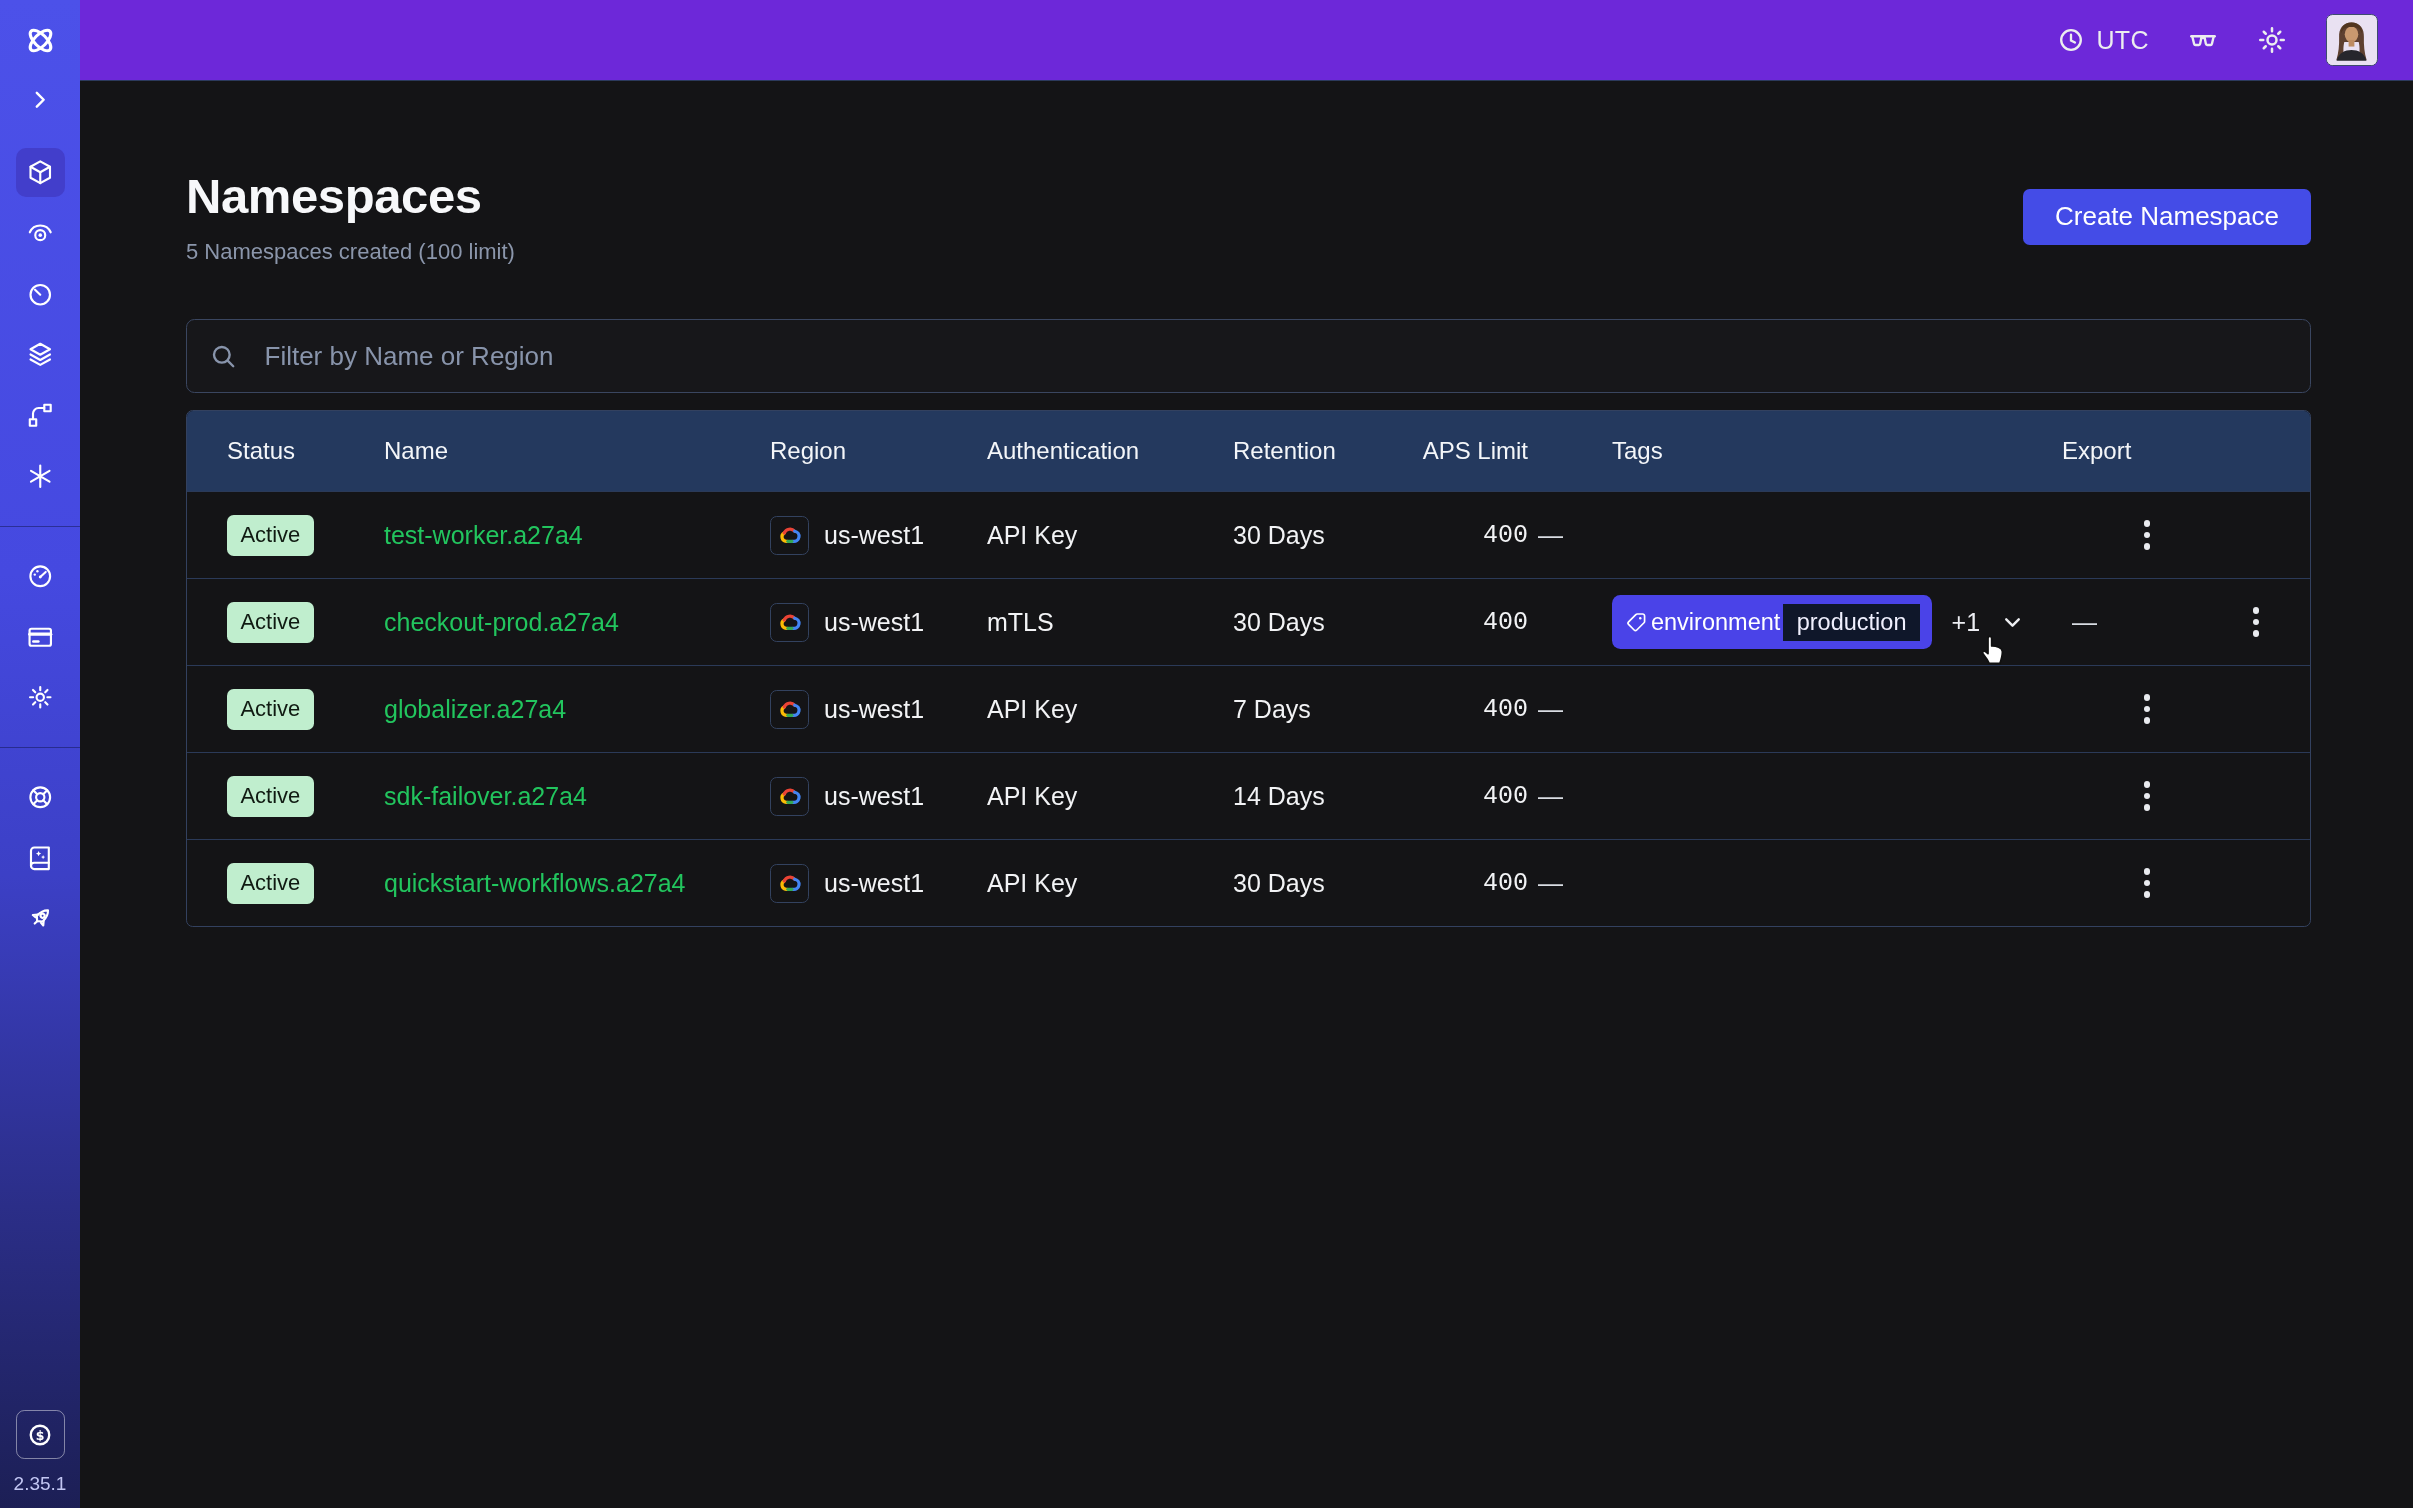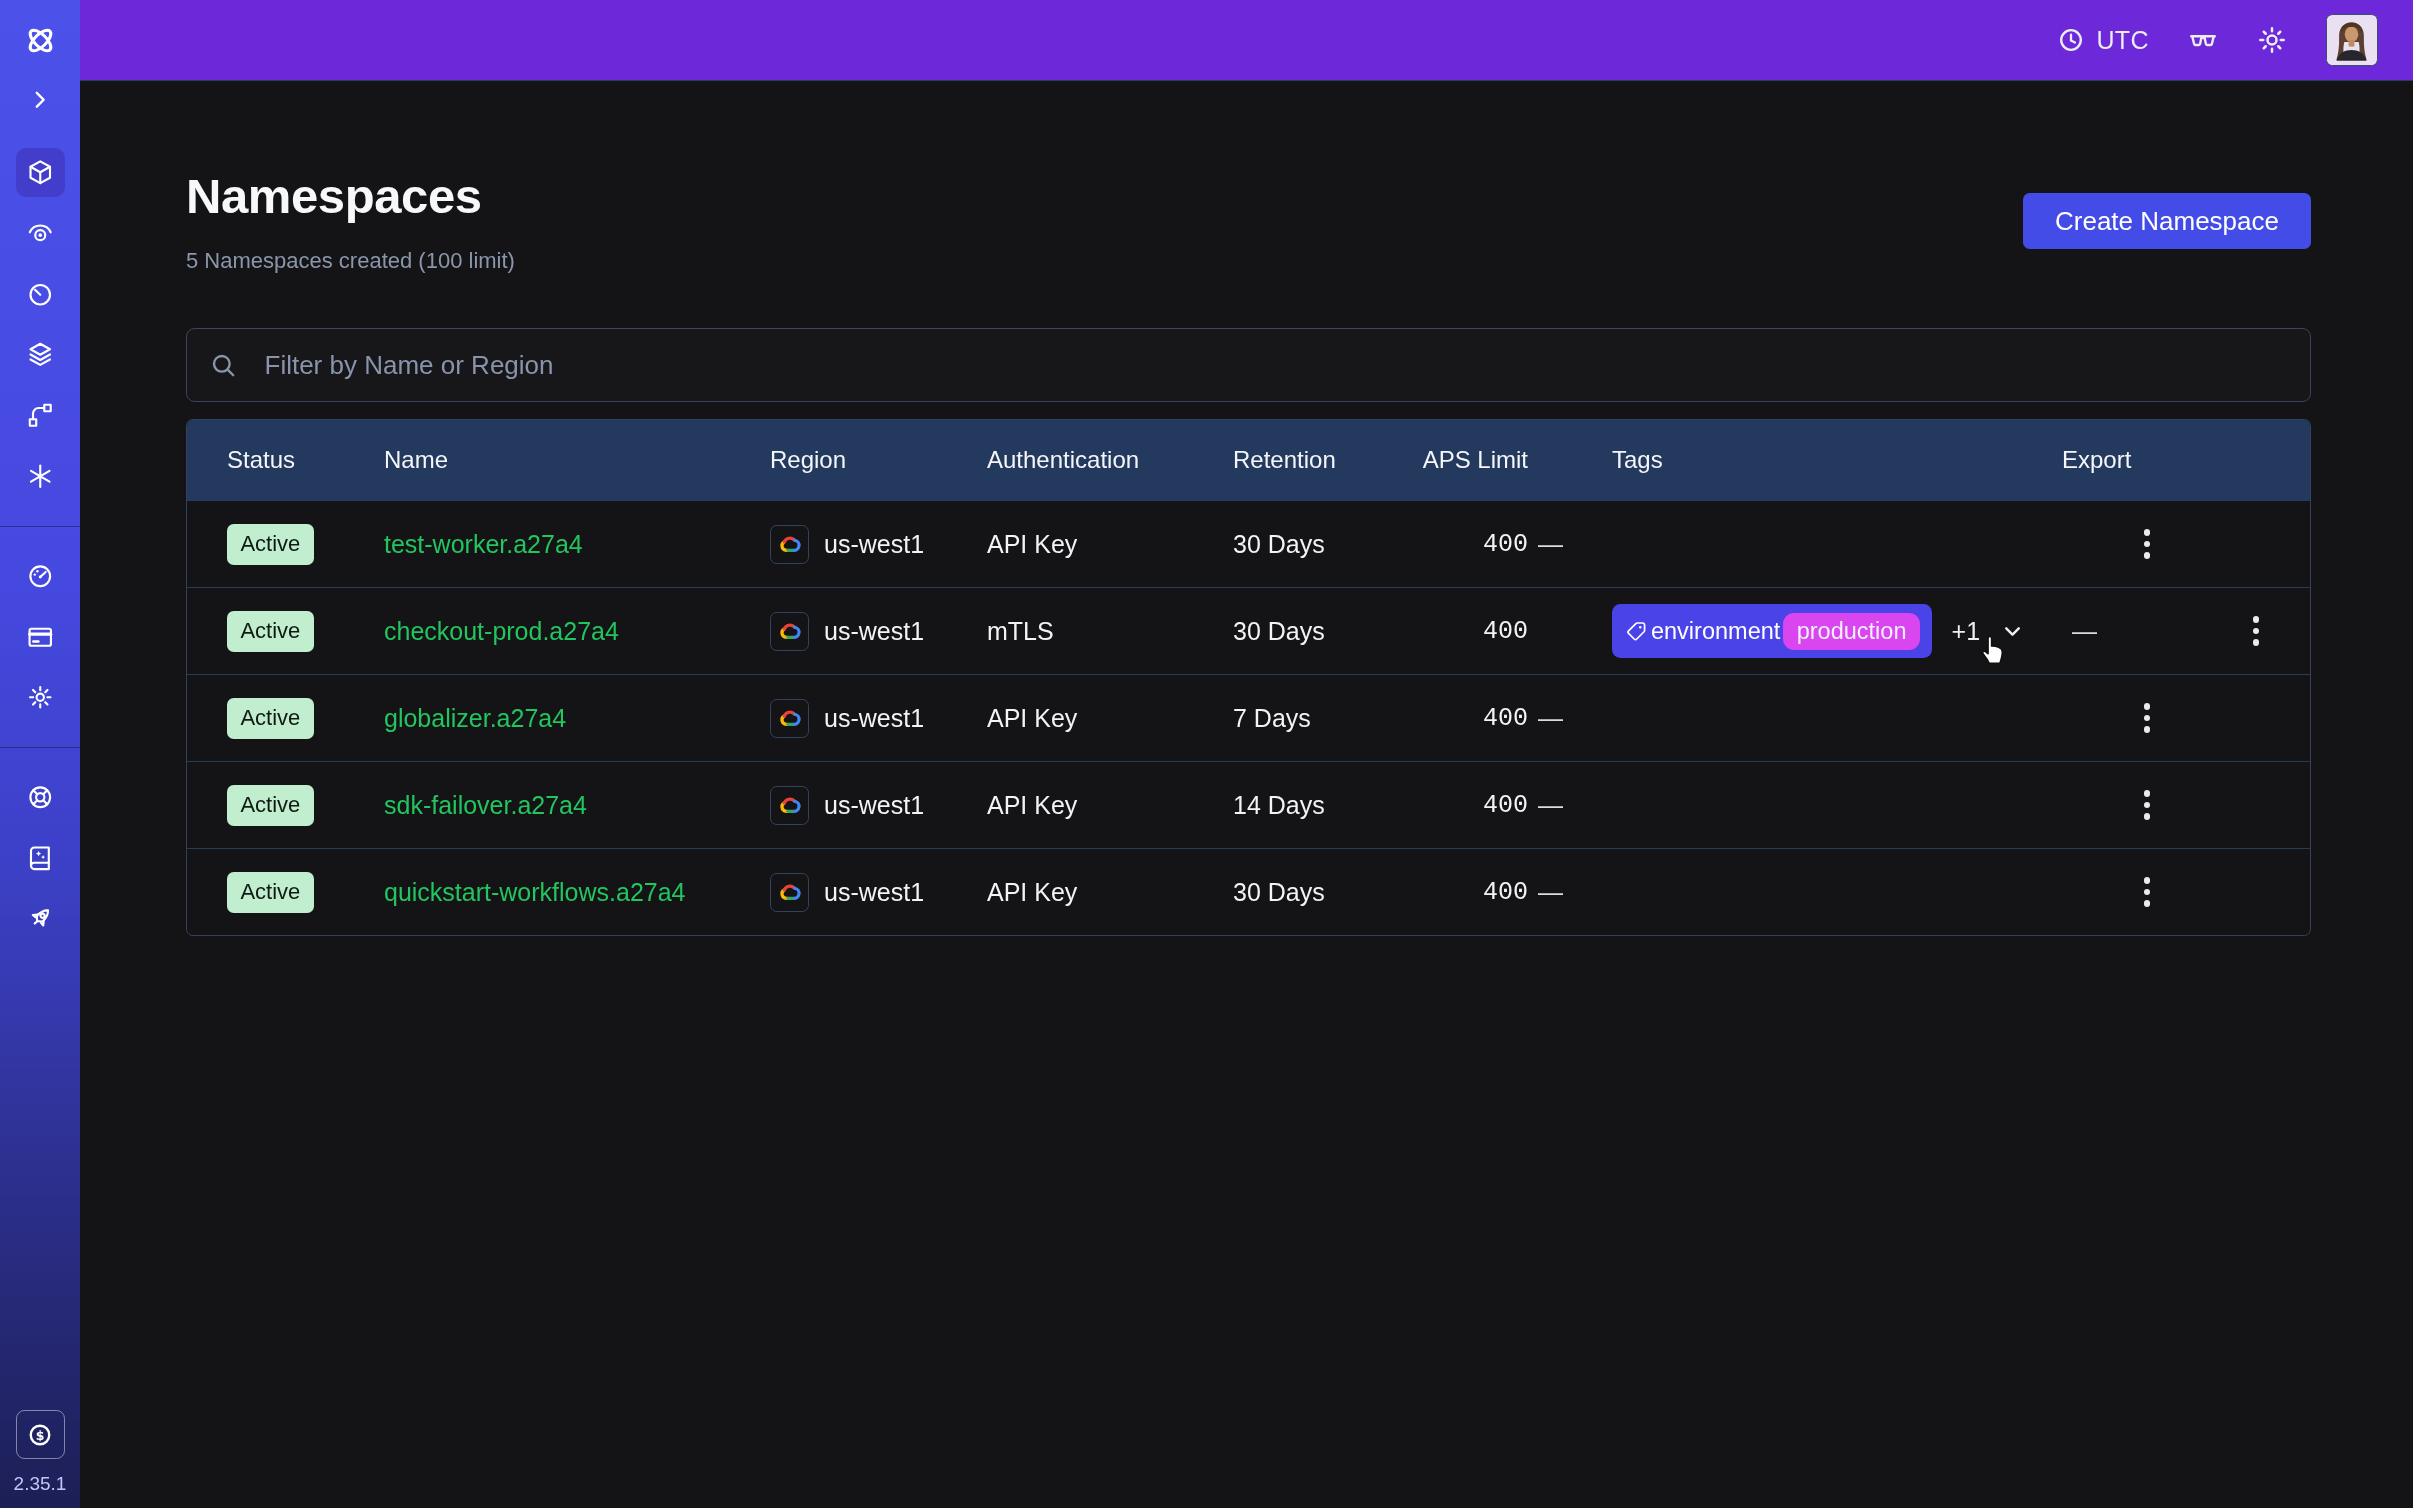--- a/index.html
+++ b/index.html
@@ -41,21 +41,21 @@
   }
   .tz { display:flex; align-items:center; gap:11.7px; background:none; border:none; cursor:pointer; }
   .tz-label { font-size:25px; color:#ECEDEF; letter-spacing:0.4px; }
   .icon-btn { background:none; border:none; cursor:pointer; display:flex; }
   .avatar { width:52px; height:52px; border-radius:6.7px; border:1.7px solid #3E4C6E; overflow:hidden; cursor:pointer; padding:0; background:#E9E1F2; }
 
   
   .main { position:absolute; left:80px; top:83px; right:0; bottom:0; padding:0 102px 0 106px; }
   .page-header { margin-top:85px; display:flex; align-items:center; justify-content:space-between; }
   .page-title { font-size:49px; font-weight:600; letter-spacing:-0.4px; color:#F7F8FA; }
-  .page-subtitle { margin-top:24px; font-size:22px; color:#8B96AB; }
+  .page-subtitle { margin-top:15px; font-size:22px; color:#8B96AB; }
   .primary-btn {
     height:56px; padding:0 32px; font-size:26px; color:#fff; background:#444CE7;
     border:none; border-radius:6.7px; cursor:pointer; font-family:inherit;
   }
 
   .filter {
     margin-top:54px; height:74px; border:1.7px solid #3A4660; border-radius:8.4px; background:#17171A;
     display:flex; align-items:center; gap:27px; padding:16px 22px;
   }
   .filter input {
@@ -92,21 +92,21 @@
   .region { display:flex; align-items:center; gap:15px; }
   .cloud-box {
     width:39px; height:39px; border:1.7px solid #33425F; border-radius:6.7px;
     display:flex; align-items:center; justify-content:center;
   }
   .tag-chip {
     display:flex; align-items:center; gap:3px; background:#4A43E8; border:none; cursor:pointer;
     border-radius:8.4px; padding:8.4px 11.7px 8.4px 13.4px; color:#fff; font-family:inherit;
   }
   .tag-key { font-size:23.5px; color:#fff; }
-  .tag-value { background:#d946ef; border-radius:11px; padding:5px 13.4px; font-size:23.5px; color:#F0F0FE; }
+  .tag-value { background:#0f172a; border-radius:0; padding:5px 13.4px; font-size:23.5px; color:#F0F0FE; }
   .tag-more { font-size:25px; color:#ECEDF2; }
   .kebab { display:flex; flex-direction:column; gap:5px; background:none; border:none; cursor:pointer; padding:8.4px; }
   .kebab i { width:6.7px; height:6.7px; border-radius:50%; background:#E9EBEF; }
 
   .tfoot {
     height:96px; border-top:1.7px solid #2B3A58; display:flex; align-items:center;
     justify-content:space-between; padding:0 65px 0 37px;
   }
   .pagesize {
     display:flex; align-items:center; justify-content:center; gap:13.4px; width:107px; height:64px;

